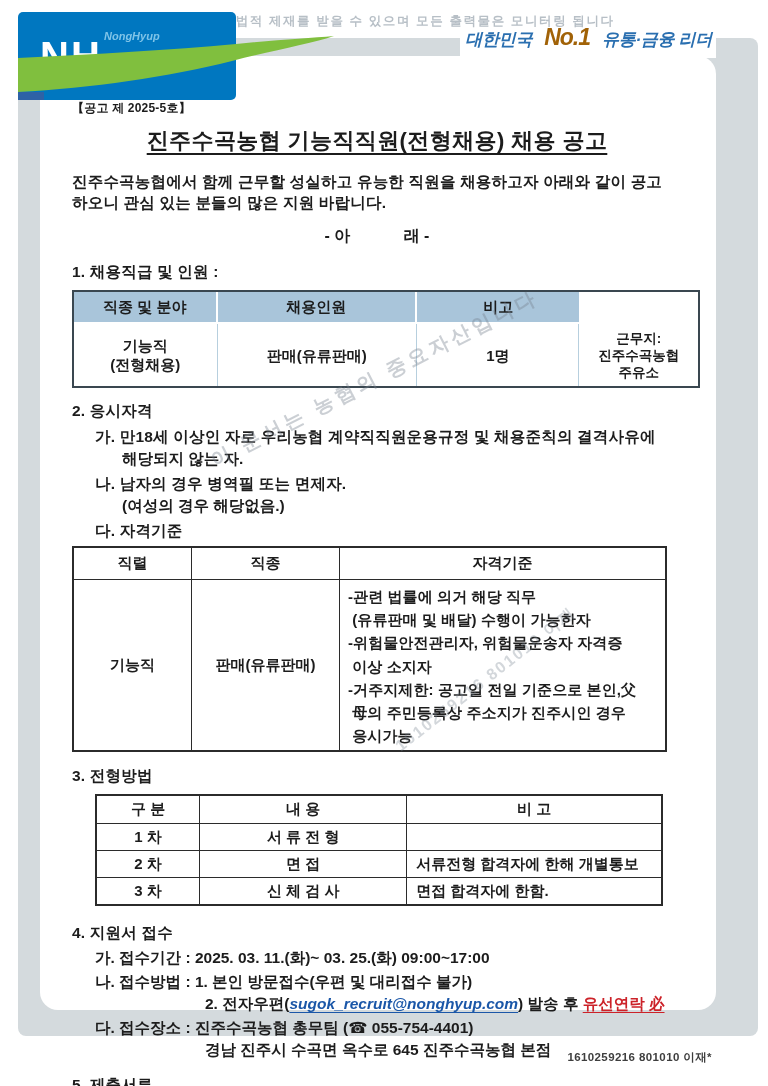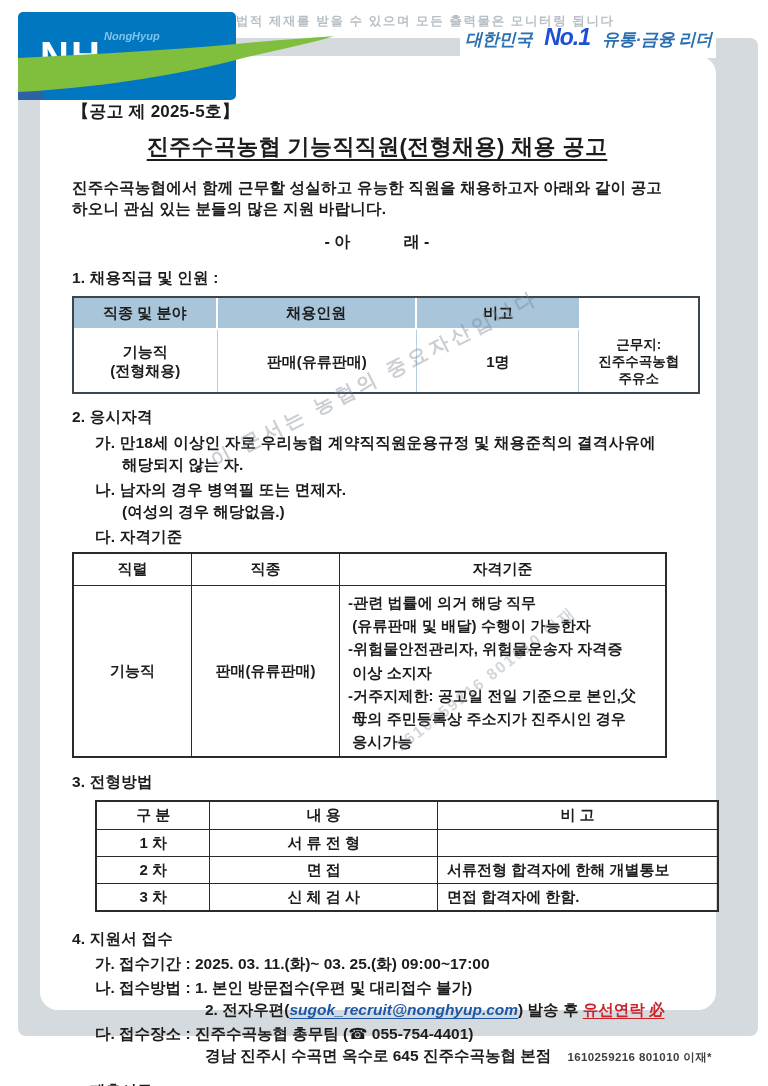--- a/index.html
+++ b/index.html
@@ -13,24 +13,24 @@
   .slogan-bg { position:absolute; left:460px; top:0; width:256px; height:58px; background:#fff; }
   .card { position:absolute; left:40px; top:56px; width:676px; height:954px;
           background:#fff; border-radius:18px; padding:44px 34px 0 32px; }
 
   
   .wm-top { position:absolute; left:155px; top:13px; width:558px; white-space:nowrap; overflow:hidden;
             font-size:12.5px; font-weight:600; letter-spacing:1.6px; color:rgba(123,138,152,0.55); }
   .logo { position:absolute; left:18px; top:12px; width:322px; height:92px; }
   .slogan { position:absolute; top:24px; right:56px; display:flex; align-items:baseline; gap:12px; }
   .slogan .country, .slogan .rest { color:#2a6fb0; font-style:italic; font-weight:800; font-size:17px; letter-spacing:-0.3px; }
-  .slogan .no1 { color:#1d4ed8; font-style:italic; font-weight:800; font-size:23px; letter-spacing:-1px; }
-
-  
-  .notice { font-size:17px; font-weight:800; letter-spacing:0.2px; }
+  .slogan .no1 { color:#a16207; font-style:italic; font-weight:800; font-size:23px; letter-spacing:-1px; }
+
+  
+  .notice { font-size:12px; font-weight:800; letter-spacing:0.2px; }
   .title { margin-top:9px; text-align:center; font-size:22px; font-weight:800; letter-spacing:0.4px;
            text-decoration:underline; text-underline-offset:5px; text-decoration-thickness:2px; }
   .intro { margin-top:15px; font-size:15.5px; font-weight:700; line-height:21px; letter-spacing:0.2px; }
   .below { margin-top:13px; text-align:center; font-size:16px; font-weight:800; white-space:pre; }
   .sec-head { font-size:15.5px; font-weight:800; letter-spacing:0.2px; }
   .mt15 { margin-top:15px; } .mt13 { margin-top:13px; } .mt14 { margin-top:14px; }
   .mt17 { margin-top:17px; }
   .sub { margin-left:23px; margin-top:4px; font-size:15.5px; font-weight:700; line-height:21px; letter-spacing:0.2px; }
   .sub-cont { margin-left:50px; margin-top:1px; font-size:15.5px; font-weight:700; line-height:21px; }
 
@@ -52,21 +52,21 @@
   .t2 .h { height:32px; display:flex; align-items:center; justify-content:center; font-size:15px; font-weight:800;
            border-right:1px solid #2b2b2b; border-bottom:1px solid #2b2b2b; }
   .t2 .h:last-child { border-right:none; }
   .t2 .b { display:flex; align-items:center; justify-content:center; font-size:15px; font-weight:700;
            border-right:1px solid #2b2b2b; }
   .t2 .b:last-child { border-right:none; }
   .t2 .crit { display:block; padding:5px 8px 3px 8px; }
   .t2 .crit div { line-height:23.2px; white-space:pre; letter-spacing:0.1px; }
 
   
-  .t3 { margin-top:7px; margin-left:23px; width:624px; border:2px solid #2b2b2b; }
+  .t3 { margin-top:7px; margin-left:23px; width:568px; border:2px solid #2b2b2b; }
   .t3 .row { display:grid; grid-template-columns:18.3% 36.7% 45%; border-bottom:1px solid #2b2b2b; }
   .t3 .row:last-child { border-bottom:none; }
   .t3 .c { height:26px; display:flex; align-items:center; justify-content:center; font-size:15px; font-weight:700;
            border-right:1px solid #2b2b2b; }
   .t3 .c:last-child { border-right:none; }
   .t3 .hc { font-weight:800; height:27px; }
   .t3 .left { justify-content:flex-start; padding-left:9px; }
 
   
   .s4line { margin-left:23px; margin-top:3px; font-size:15.5px; font-weight:700; line-height:21px; }

